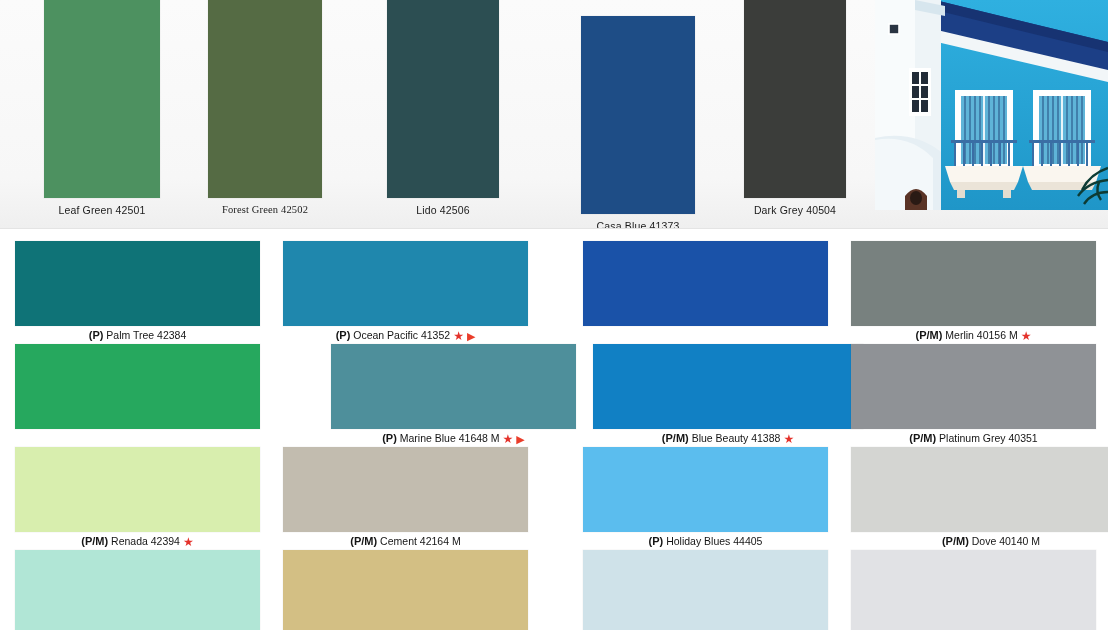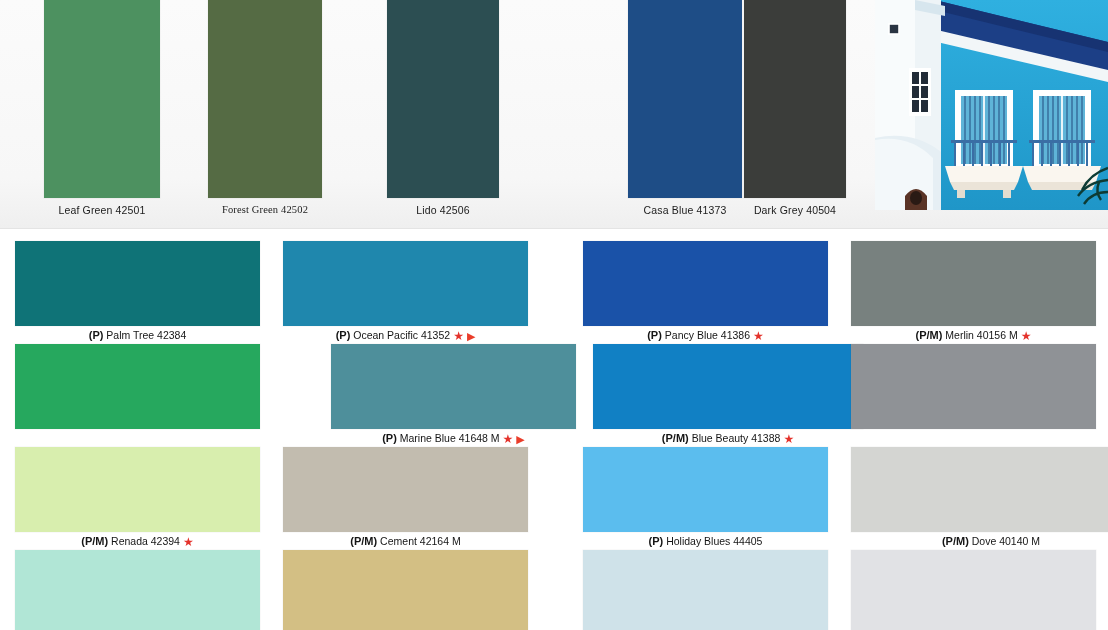--- a/index.html
+++ b/index.html
@@ -75,21 +75,21 @@
           <div class="cap">Leaf Green 42501</div>
         </div>
         <div class="top-swatch" style="left: 208px; width: 114px; font-family: Liberation Serif, serif;">
           <div class="chip" style="background: rgb(85, 107, 68);"></div>
           <div class="cap">Forest Green 42502</div>
         </div>
         <div class="top-swatch" style="left: 387px; width: 112px;">
           <div class="chip" style="background: rgb(44, 78, 82);"></div>
           <div class="cap">Lido 42506</div>
         </div>
-        <div class="top-swatch" style="left: 628px; width: 114px;">
+        <div class="top-swatch" style="left: 581px; width: 114px; margin-top: 16px;">
           <div class="chip" style="background: rgb(30, 77, 134);"></div>
           <div class="cap">Casa Blue 41373</div>
         </div>
         <div class="top-swatch" style="left: 744px; width: 102px;">
           <div class="chip" style="background: rgb(59, 61, 58);"></div>
           <div class="cap">Dark Grey 40504</div>
         </div>
       </div>
 
     <div class="photo">
@@ -199,39 +199,39 @@
         <div class="cell" style="left: 15px; top: 12px; width: 245px;">
           <div class="chip" style="height: 85px; background: rgb(15, 115, 119);"></div>
           <div class="cap"><span class="pre">(P)</span><span class="nm"> Palm Tree 42384</span></div>
         </div>
         <div class="cell" style="left: 283px; top: 12px; width: 245px;">
           <div class="chip" style="height: 85px; background: rgb(31, 135, 173);"></div>
           <div class="cap"><span class="pre">(P)</span><span class="nm"> Ocean Pacific 41352</span><span class="sym star" style="color: rgb(228, 50, 43);">★</span><span class="sym tri" style="color: rgb(234, 61, 42);">▶</span></div>
         </div>
         <div class="cell" style="left: 583px; top: 12px; width: 245px;">
           <div class="chip" style="height: 85px; background: rgb(26, 82, 168);"></div>
-          <div class="cap"><span class="pre">(P)</span><span class="nm"> Pancy Blue 41386</span><span class="sym star" style="color: rgb(228, 50, 43);">★</span></div>
         </div>
         <div class="cell" style="left: 851px; top: 12px; width: 245px;">
           <div class="chip" style="height: 85px; background: rgb(120, 129, 127);"></div>
           <div class="cap"><span class="pre">(P/M)</span><span class="nm"> Merlin 40156 M</span><span class="sym star" style="color: rgb(228, 50, 43);">★</span></div>
         </div>
         <div class="cell" style="left: 15px; top: 115px; width: 245px;">
           <div class="chip" style="height: 85px; background: rgb(38, 168, 94);"></div>
         </div>
         <div class="cell" style="left: 283px; top: 115px; width: 245px; margin-left: 48px;">
           <div class="chip" style="height: 85px; background: rgb(78, 143, 155);"></div>
           <div class="cap"><span class="pre">(P)</span><span class="nm"> Marine Blue 41648 M</span><span class="sym star" style="color: rgb(228, 50, 43);">★</span><span class="sym tri" style="color: rgb(234, 61, 42);">▶</span></div>
         </div>
         <div class="cell" style="left: 583px; top: 115px; width: 270px; margin-left: 10px;">
           <div class="chip" style="height: 85px; background: rgb(17, 128, 196);"></div>
           <div class="cap"><span class="pre">(P/M)</span><span class="nm"> Blue Beauty 41388</span><span class="sym star" style="color: rgb(228, 50, 43);">★</span></div>
         </div>
         <div class="cell" style="left: 851px; top: 115px; width: 245px;">
           <div class="chip" style="height: 85px; background: rgb(143, 146, 150);"></div>
+          <div class="cap"><span class="pre">(P/M)</span><span class="nm"> Platinum Grey 40351</span></div>
         </div>
         <div class="cell" style="left: 15px; top: 218px; width: 245px;">
           <div class="chip" style="height: 85px; background: rgb(216, 238, 174);"></div>
           <div class="cap"><span class="pre">(P/M)</span><span class="nm"> Renada 42394</span><span class="sym star" style="color: rgb(228, 50, 43);">★</span></div>
         </div>
         <div class="cell" style="left: 283px; top: 218px; width: 245px;">
           <div class="chip" style="height: 85px; background: rgb(194, 188, 175);"></div>
           <div class="cap"><span class="pre">(P/M)</span><span class="nm"> Cement 42164 M</span></div>
         </div>
         <div class="cell" style="left: 583px; top: 218px; width: 245px;">

